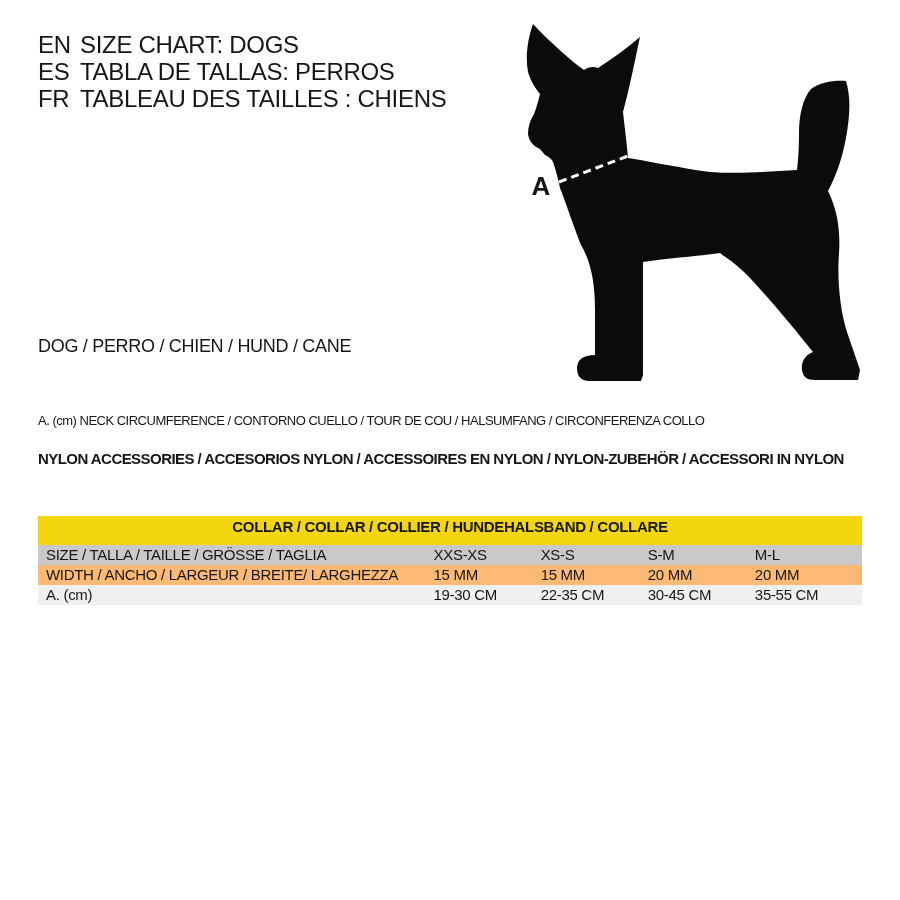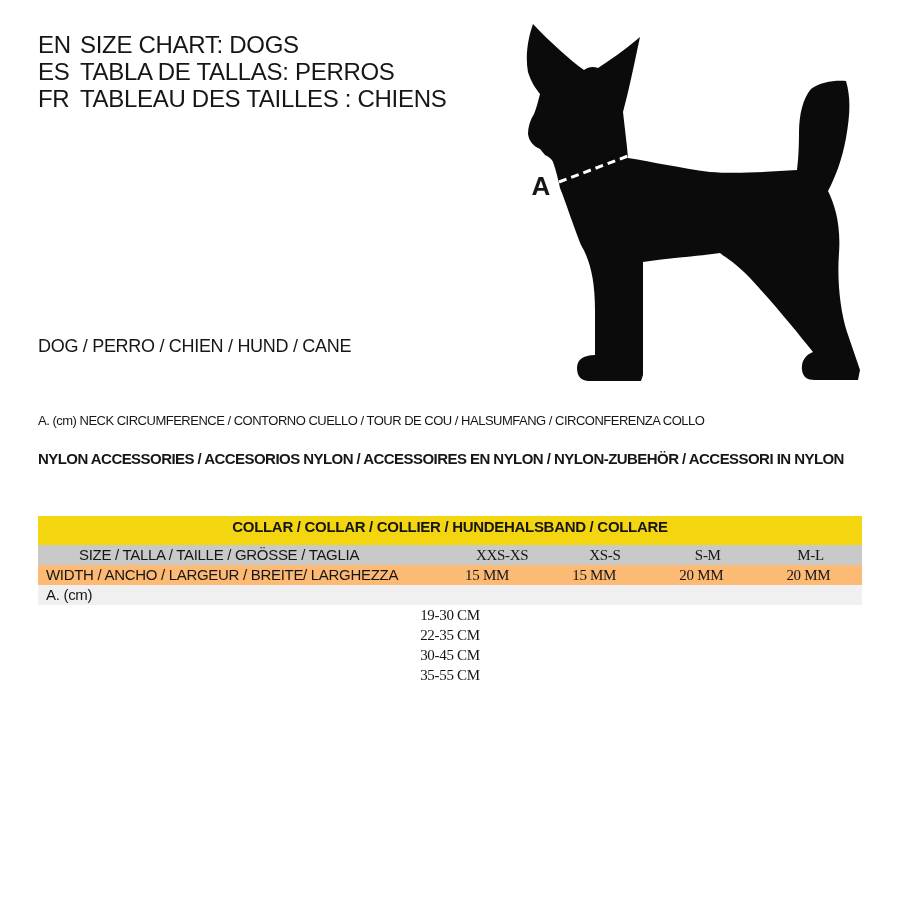--- a/index.html
+++ b/index.html
@@ -21,24 +21,24 @@
   .measure-note{position:absolute;left:38px;top:413px;font-size:13px;letter-spacing:-0.5px;white-space:nowrap;}
   .material-note{position:absolute;left:38px;top:440px;font-size:15px;font-weight:700;letter-spacing:-0.55px;white-space:nowrap;margin-top:10px;}
   
   .size-table{position:absolute;left:38px;top:516px;width:824px;}
   .table-header{
     height:29px;line-height:21px;text-align:center;font-weight:700;font-size:15px;
     letter-spacing:-0.3px;background:var(--yellow,#F3D510);
   }
   .trow{display:flex;height:20px;line-height:20px;font-size:15px;letter-spacing:-0.3px;}
   .trow .row-label{flex:0 0 48%;padding-left:8px;box-sizing:border-box;white-space:nowrap;}
-  .trow .cell{flex:0 0 13%;text-align:center;white-space:nowrap;font-family:Liberation Serif, serif;}
-  .trow.r0{background:var(--gray,#C9C9C9);padding-left:33px;}
+  .trow .cell{flex:0 0 13%;white-space:nowrap;}
+  .trow.r0{background:var(--gray,#C9C9C9);}
   .trow.r1{background:#fdba74;}
-  .trow.r2{background:var(--lightgray,#F0F0F0);flex-direction:column;}
+  .trow.r2{background:var(--lightgray,#F0F0F0);}
 </style>
 </head>
 <body>
 
 <div class="canvas">
 
   <div class="langs">
     <div class="lang-row">
       <span class="lang-code">EN</span>
       <span class="lang-label">SIZE CHART: DOGS</span>

